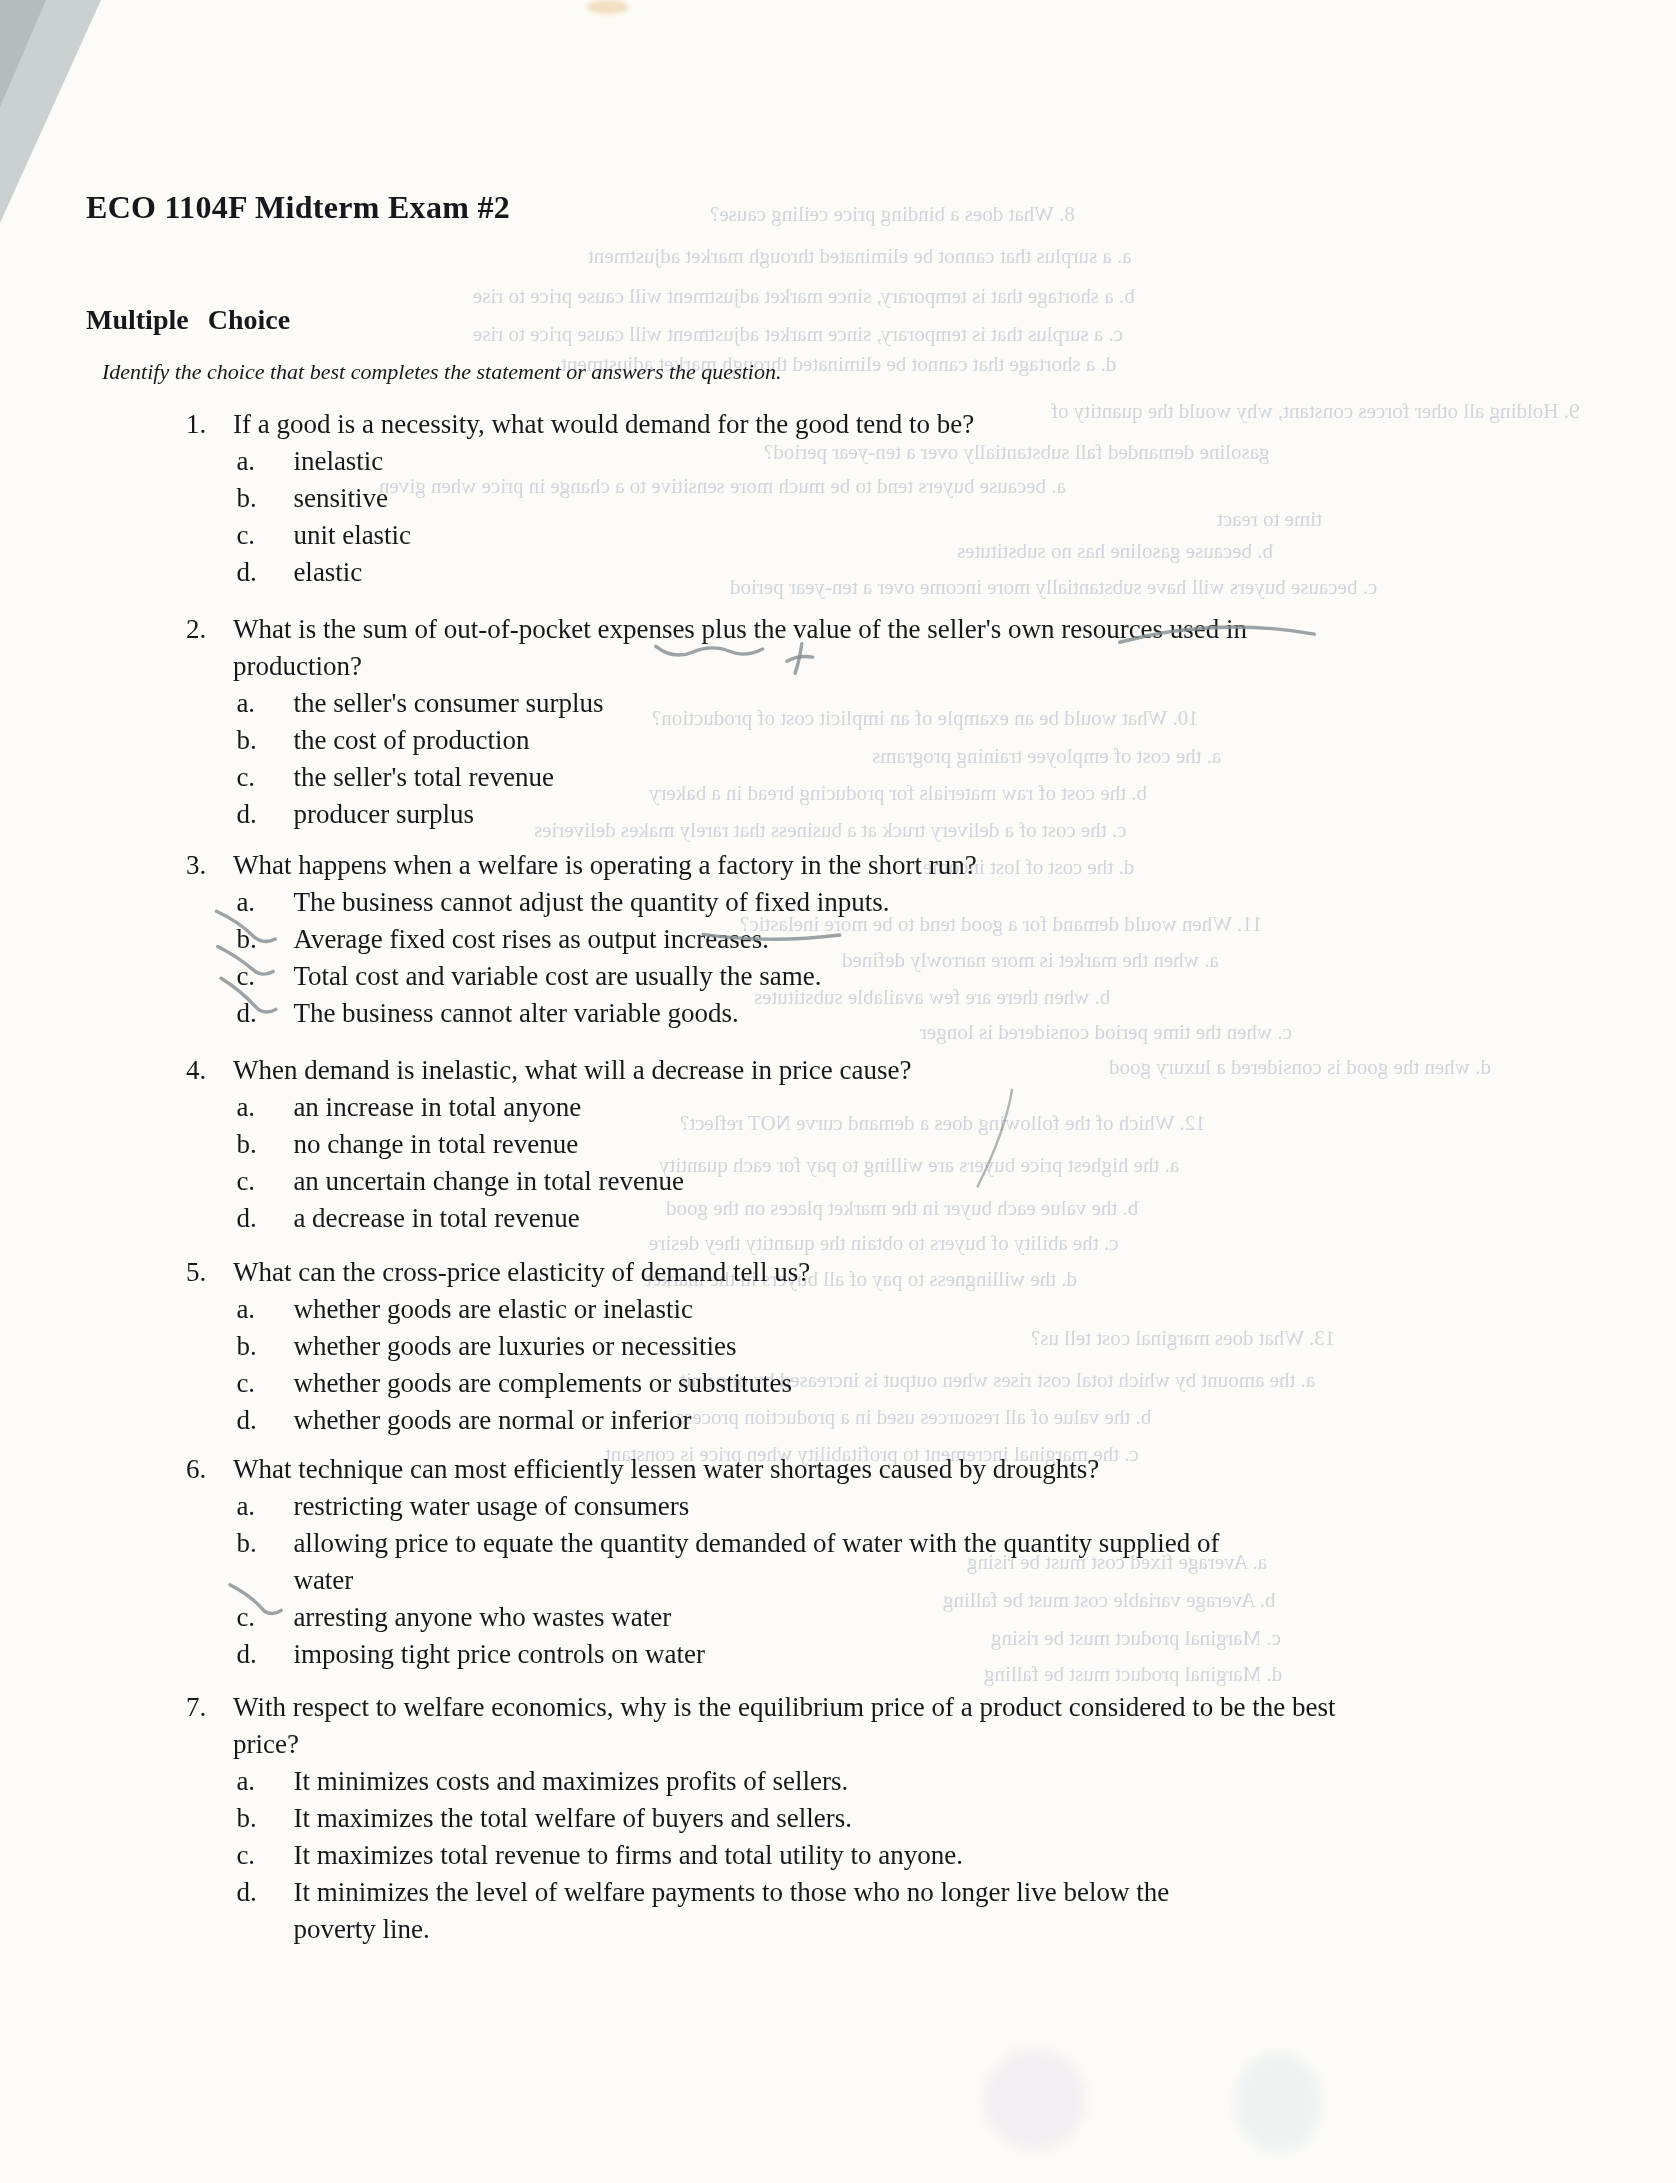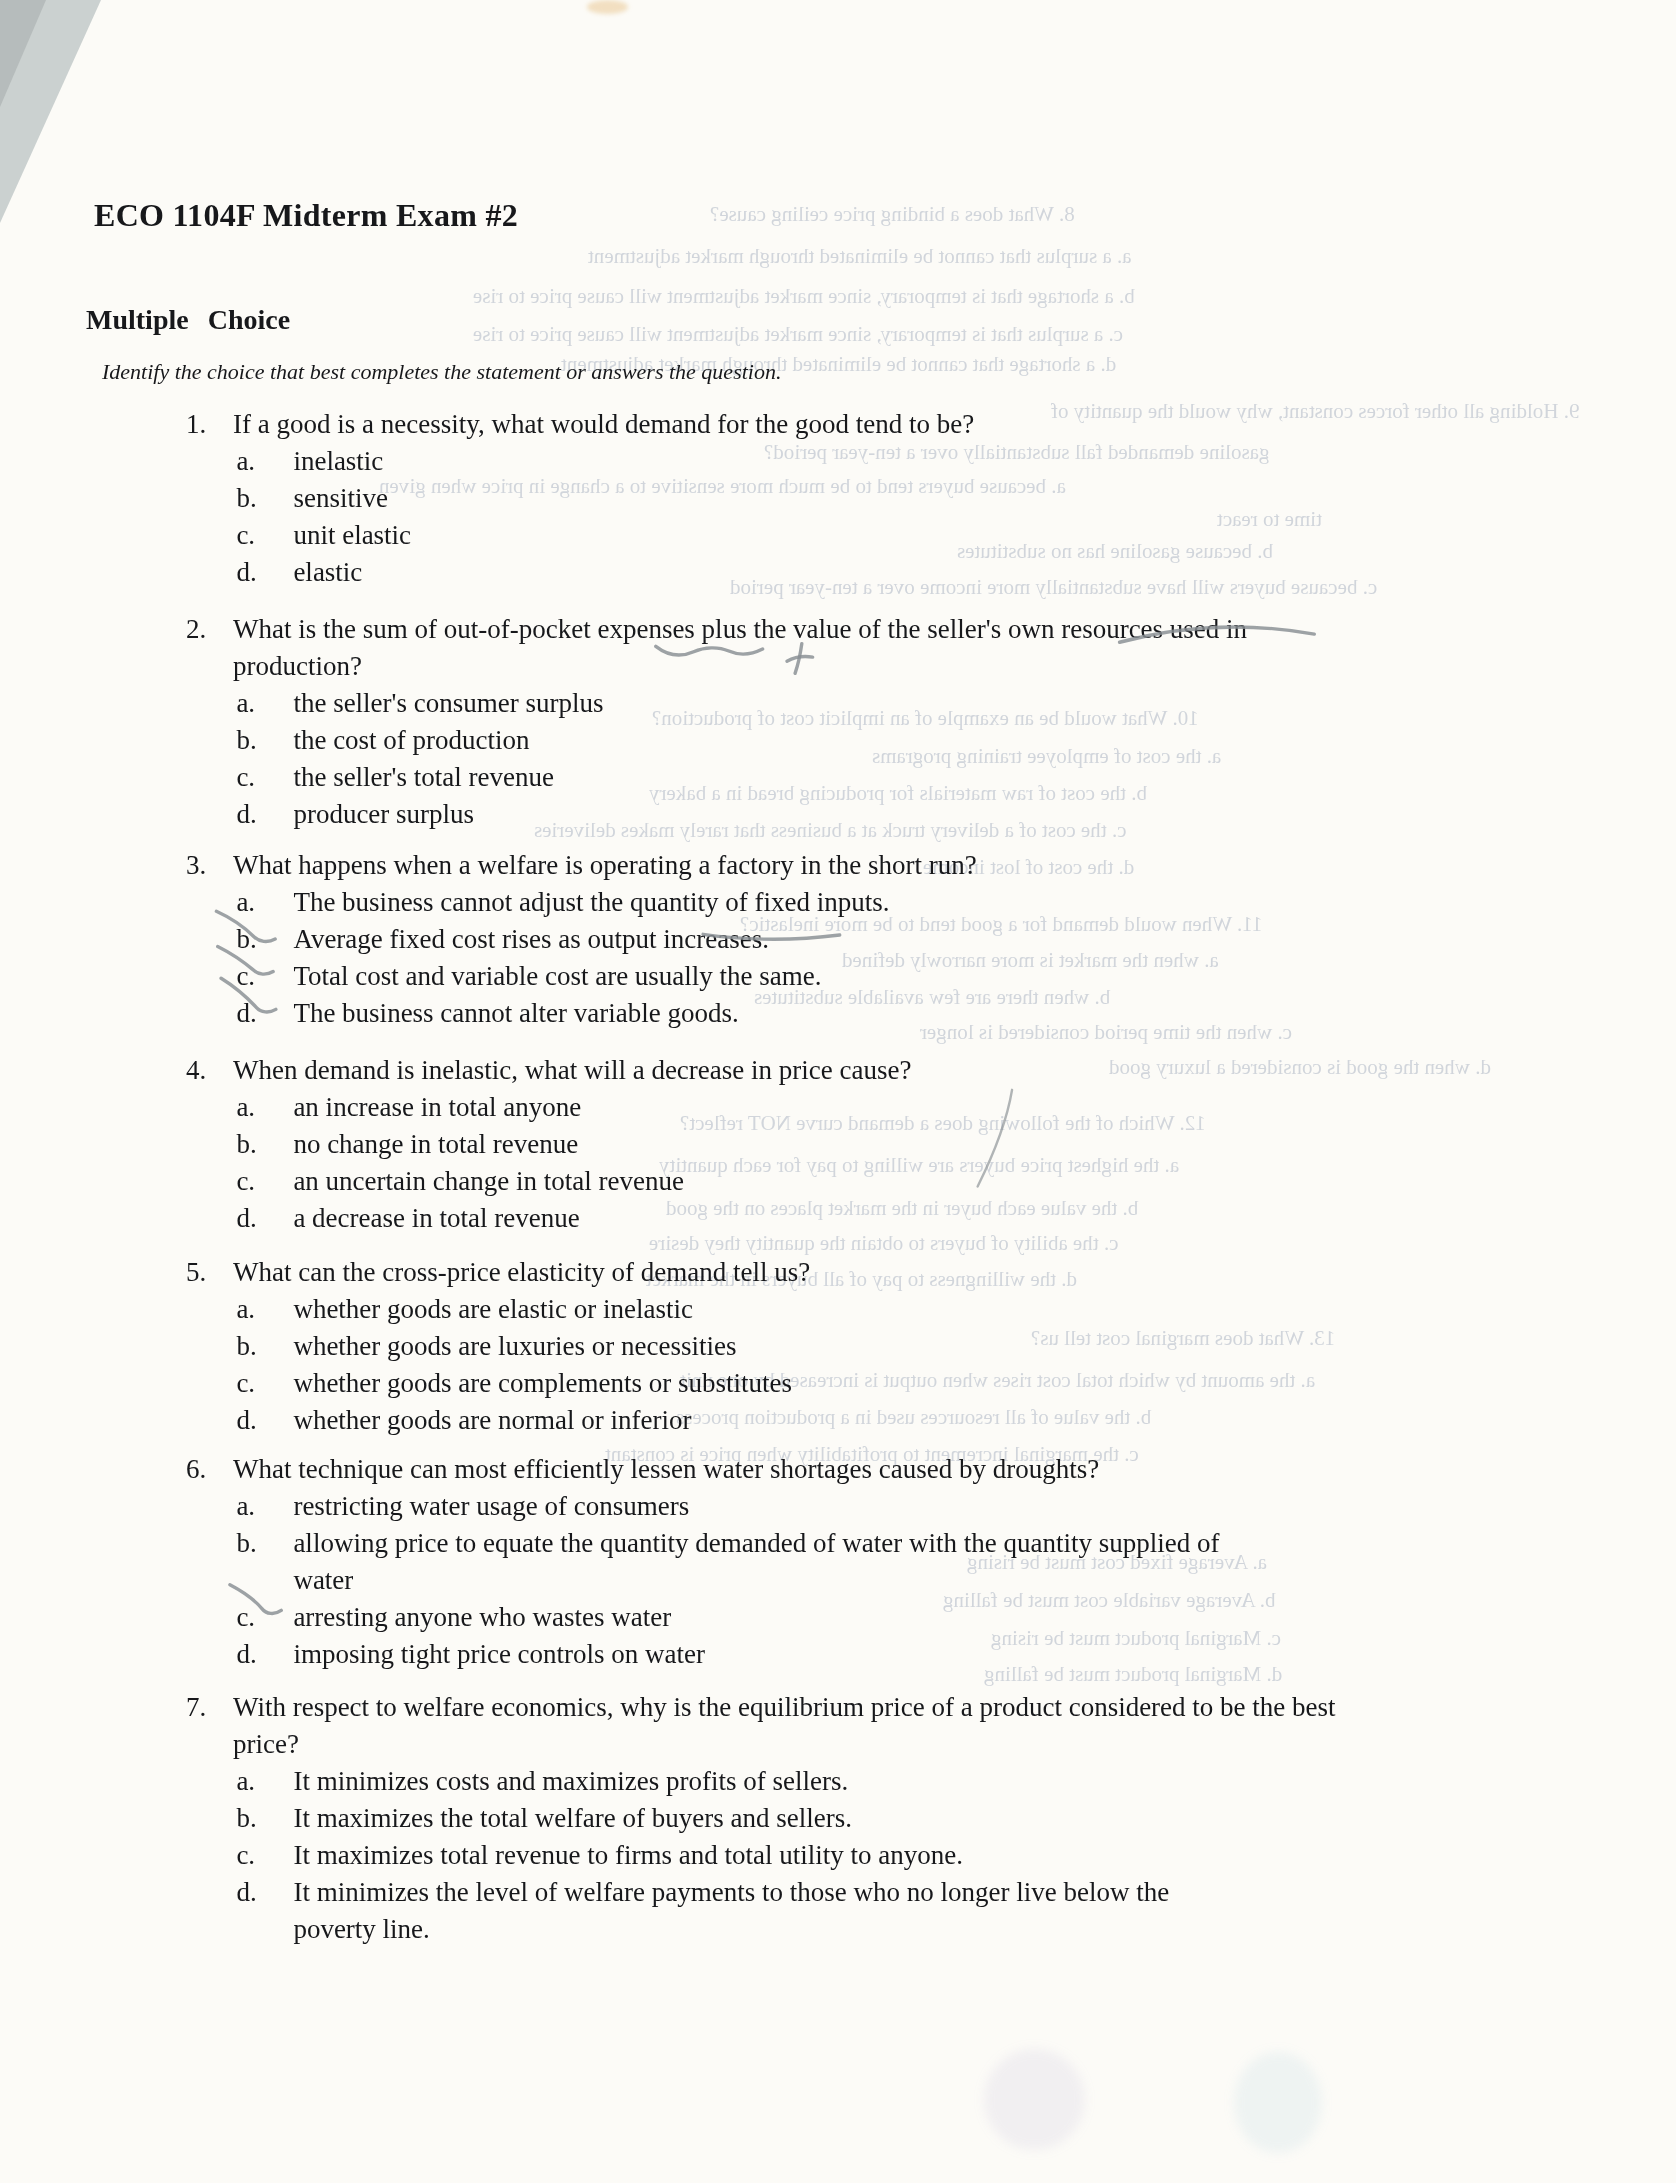--- a/index.html
+++ b/index.html
@@ -34,21 +34,21 @@
   .speck{
     position:absolute;left:587px;top:0;width:41px;height:13.5px;border-radius:50%;
     background:rgba(228,182,112,.4);filter:blur(2px);
   }
   .smudge{position:absolute;border-radius:50%;filter:blur(5.4px);}
   .smudge.s1{left:984px;top:2049px;width:101px;height:101px;background:rgba(150,140,195,.10);}
   .smudge.s2{left:1234px;top:2052px;width:88px;height:101px;background:rgba(120,175,205,.10);}
 
   
   #exam-title{
-    position:absolute;left:86px;top:189px;margin:8px;
+    position:absolute;left:86px;top:189px;margin:0;
     font-size:32px;font-weight:bold;letter-spacing:0.3px;
   }
   #section-heading{
     position:absolute;left:86px;top:304px;margin:0;
     font-size:28px;font-weight:bold;word-spacing:12px;
   }
   #instructions{
     position:absolute;left:86px;top:343px;margin:16px;
     font-size:22px;font-style:italic;
   }

